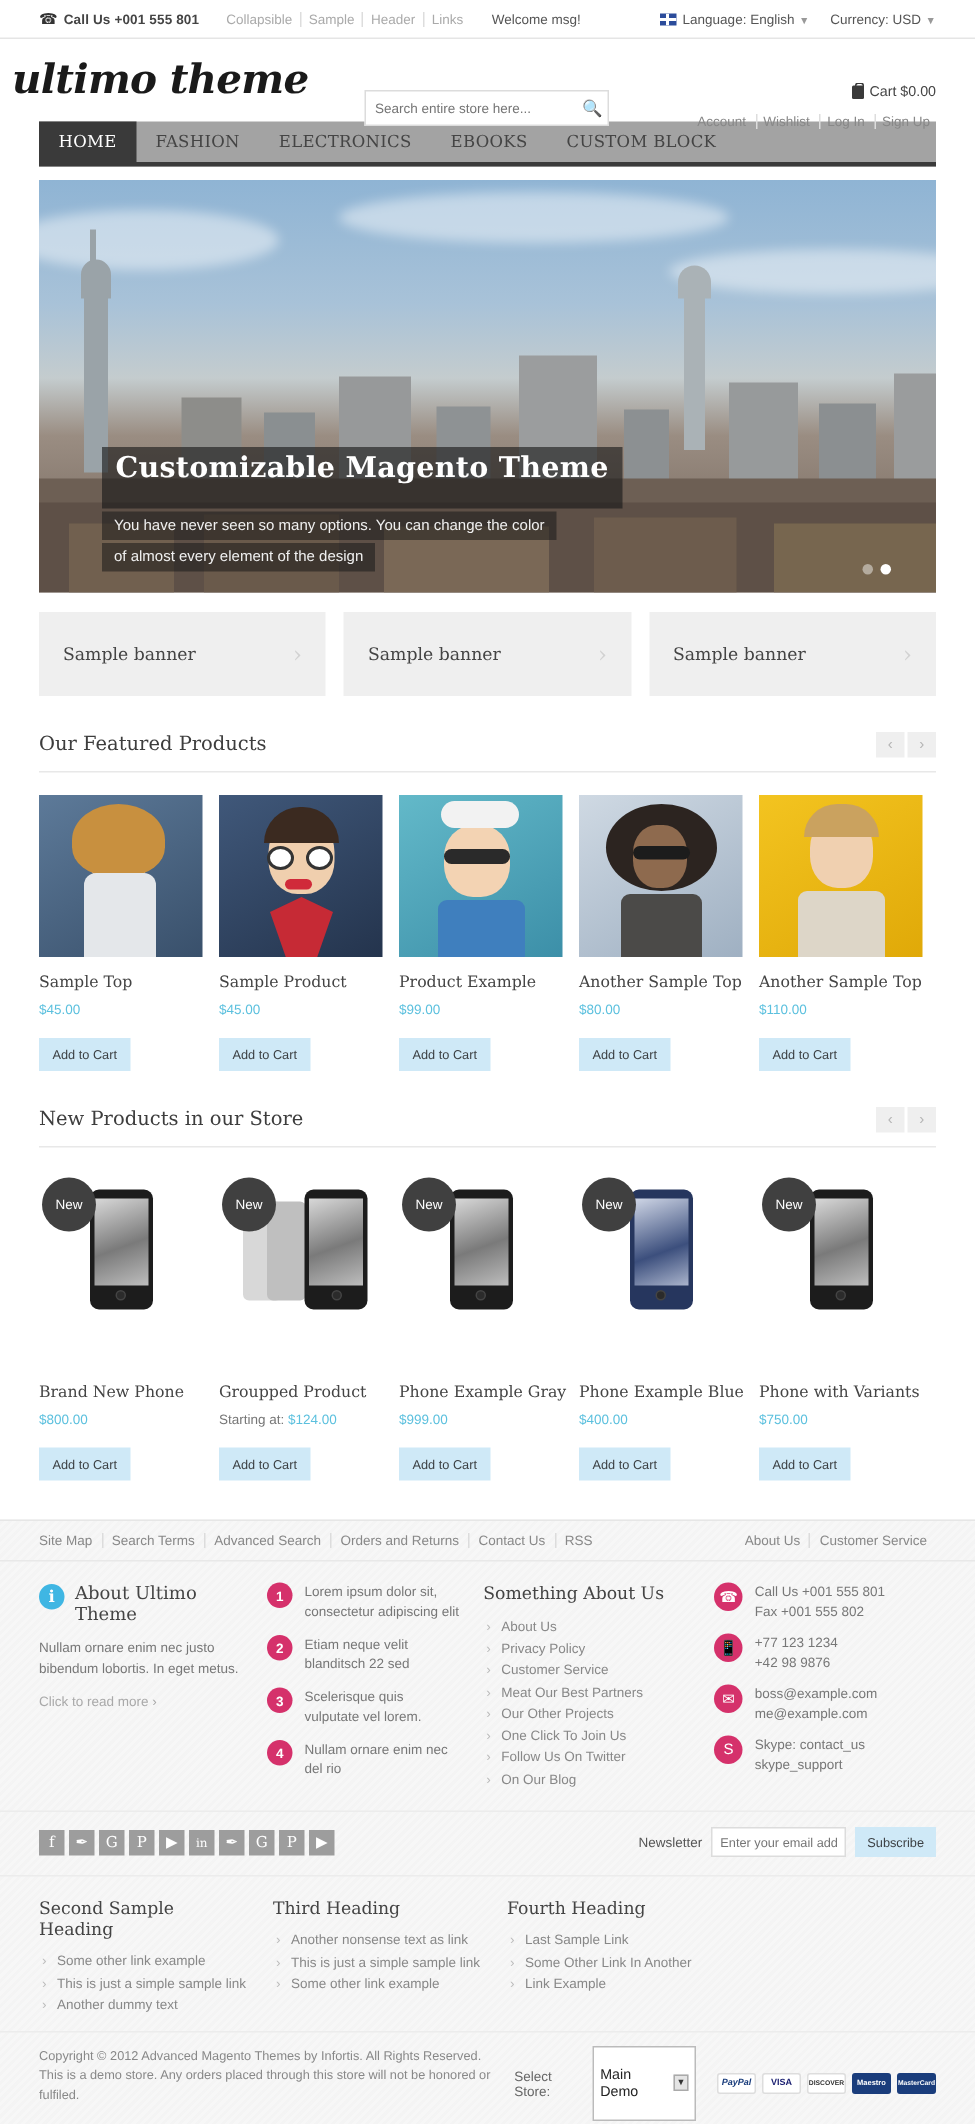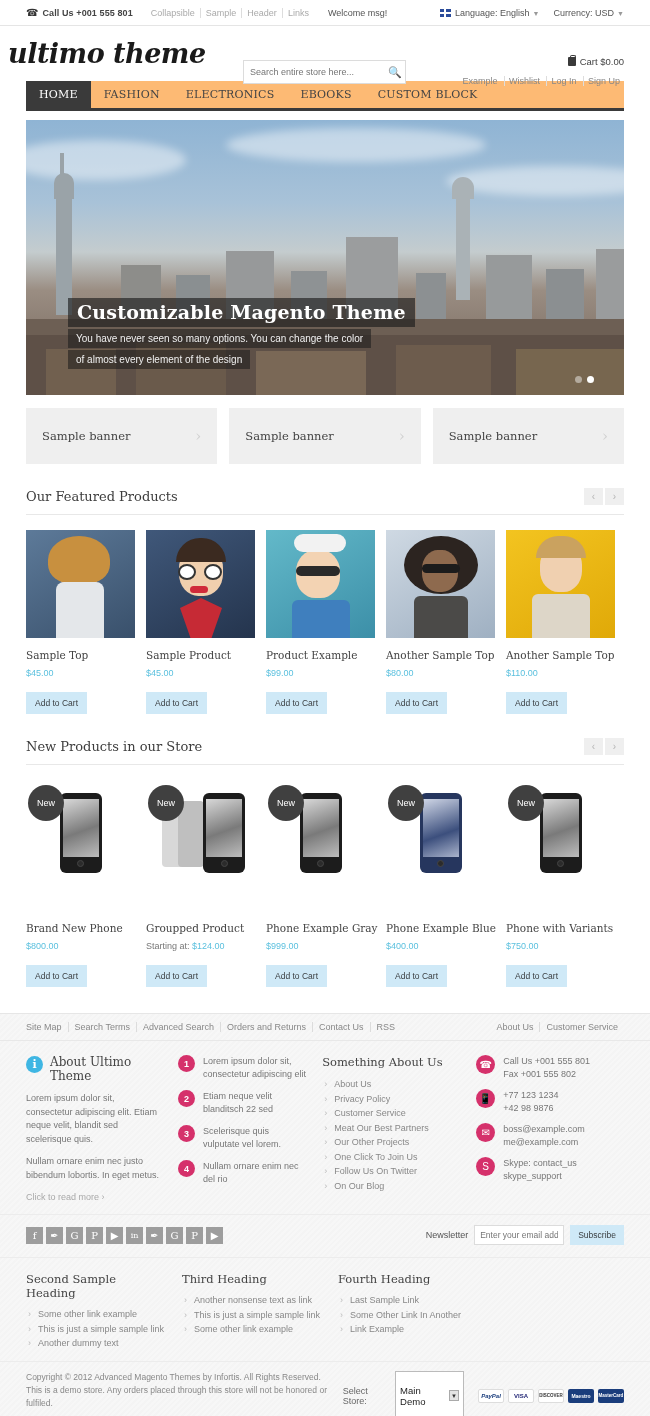--- a/index.html
+++ b/index.html
@@ -44,35 +44,35 @@
   .hdr-right { position:absolute; right:26px; top:30px; text-align:right;}
   .cart-line { font-size:9.5px; color:#444; display:flex; align-items:center; justify-content:flex-end;}
   .cart-ico { width:8px; height:9px; background:#3a3a3a; display:inline-block; margin-right:4px; position:relative; border-radius:1px;}
   .cart-ico:before{content:"";position:absolute;left:2px;top:-2px;width:4px;height:3px;border:1px solid #3a3a3a;border-bottom:0;border-radius:2px 2px 0 0;}
   .acct-links { margin-top:9px; font-size:9px; color:#888; }
   .acct-links span { padding:0 4px; border-left:1px solid #ddd;}
   .acct-links span:first-child{ border-left:none; }
 
   
   .navwrap { padding:0 26px; }
-  .nav { height:30px; background:#fdba74; border-bottom:3px solid #3a3a3a; display:flex; align-items:stretch;}
+  .nav { height:30px; background:#a3a3a3; border-bottom:3px solid #3a3a3a; display:flex; align-items:stretch;}
   .nav a { display:flex; align-items:center; padding:0 13px; font-family:"DejaVu Serif", serif;
            font-size:11px; color:#444; text-decoration:none; letter-spacing:.2px;}
   .nav a.active { background:#3a3a3a; color:#fff; }
 
   
   .slider { margin:9px 26px 0; height:275px; position:relative; overflow:hidden;
             background:linear-gradient(#8fb4d4 0%, #a8c2d8 30%, #c4ccce 48%, #9a8d82 62%, #6e5f55 100%);}
   .sky { position:absolute; inset:0; }
   .cloud { position:absolute; background:rgba(255,255,255,.45); border-radius:50%; filter:blur(4px);}
   .bldg { position:absolute; bottom:0; background:#6b6259; }
   .caption { position:absolute; left:42px; top:178px; }
   .cap-title { display:inline-block; background:rgba(25,25,25,.62); color:#fff;
                font-family:"DejaVu Serif", serif; font-weight:bold; font-size:19px;
-               padding:3px 9px 4px; letter-spacing:.2px;}
+               padding:3px 9px 16px; letter-spacing:.2px;}
   .cap-sub { margin-top:2px; }
   .cap-sub span { display:inline-block; background:rgba(25,25,25,.55); color:#f0f0f0;
                   font-size:10px; padding:3px 8px; line-height:13px;}
   .dots { position:absolute; right:30px; bottom:12px; display:flex; gap:5px; align-items:center;}
   .dot { width:7px; height:7px; border-radius:50%; background:rgba(255,255,255,.45);}
   .dot.on { background:#fff; }
 
   
   .banners { margin:13px 26px 0; display:flex; gap:12px; }
   .banner { flex:1; height:56px; background:#efefef; display:flex; align-items:center;
@@ -204,21 +204,21 @@
     <div class="searchwrap">
       <input placeholder="Search entire store here..." style="">
       <span class="srch-ico">🔍</span>
     </div>
     <div class="hdr-right">
       <div class="cart-line">
         <span class="cart-ico"></span>
         <span>Cart $0.00</span>
       </div>
       <div class="acct-links">
-        <span>Example</span>
+        <span>Account</span>
         <span>Wishlist</span>
         <span>Log In</span>
         <span>Sign Up</span>
       </div>
     </div>
   </div>
 
   <div class="navwrap">
     <div class="nav">
       <a class="active">HOME</a>
@@ -444,21 +444,20 @@
       </span>
     </div>
 
     <div class="fmid">
 
       <div class="fcol1">
         <div class="abt-head">
           <div class="icirc">i</div>
           <div class="abt-title">About Ultimo Theme</div>
         </div>
-        <div class="abt-p">Lorem ipsum dolor sit, consectetur adipiscing elit. Etiam neque velit, blandit sed scelerisque quis.</div>
         <div class="abt-p">Nullam ornare enim nec justo bibendum lobortis. In eget metus.</div>
         <div class="readmore">Click to read more ›</div>
       </div>
 
       <div class="fcol2">
         <div class="numrow">
           <div class="numcirc">1</div>
           <div class="numtxt">Lorem ipsum dolor sit, consectetur adipiscing elit</div>
         </div>
         <div class="numrow">

